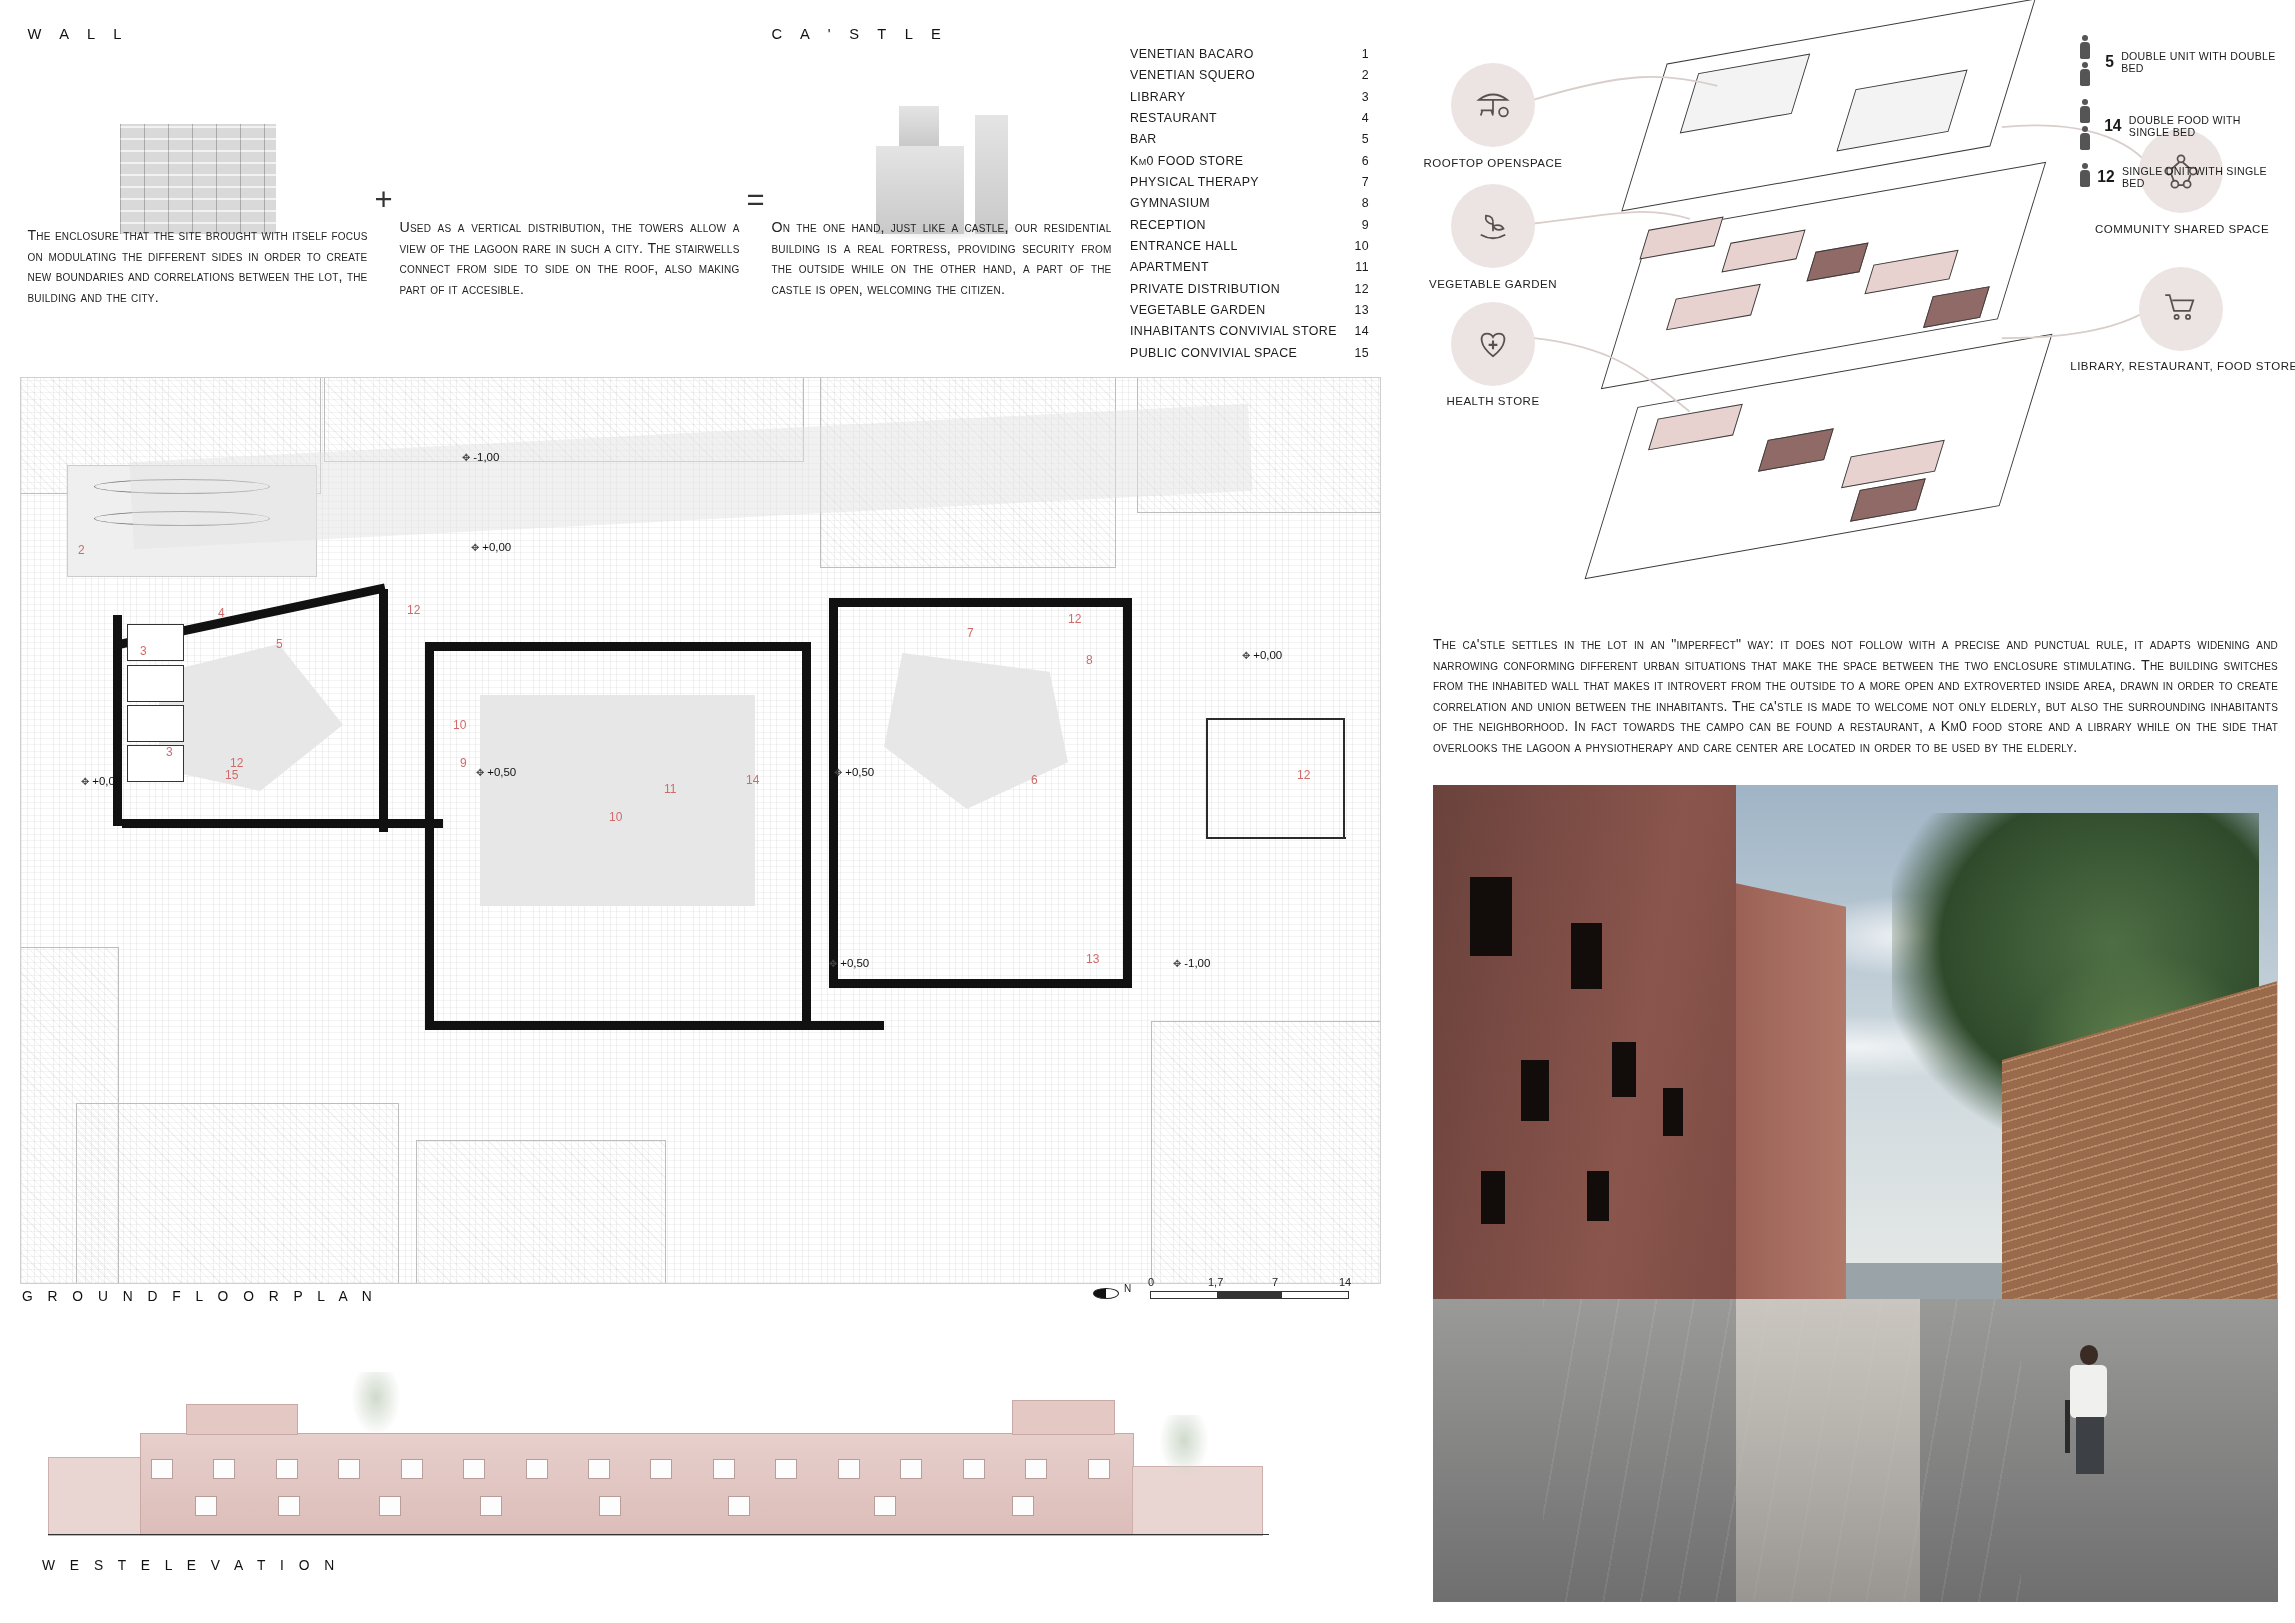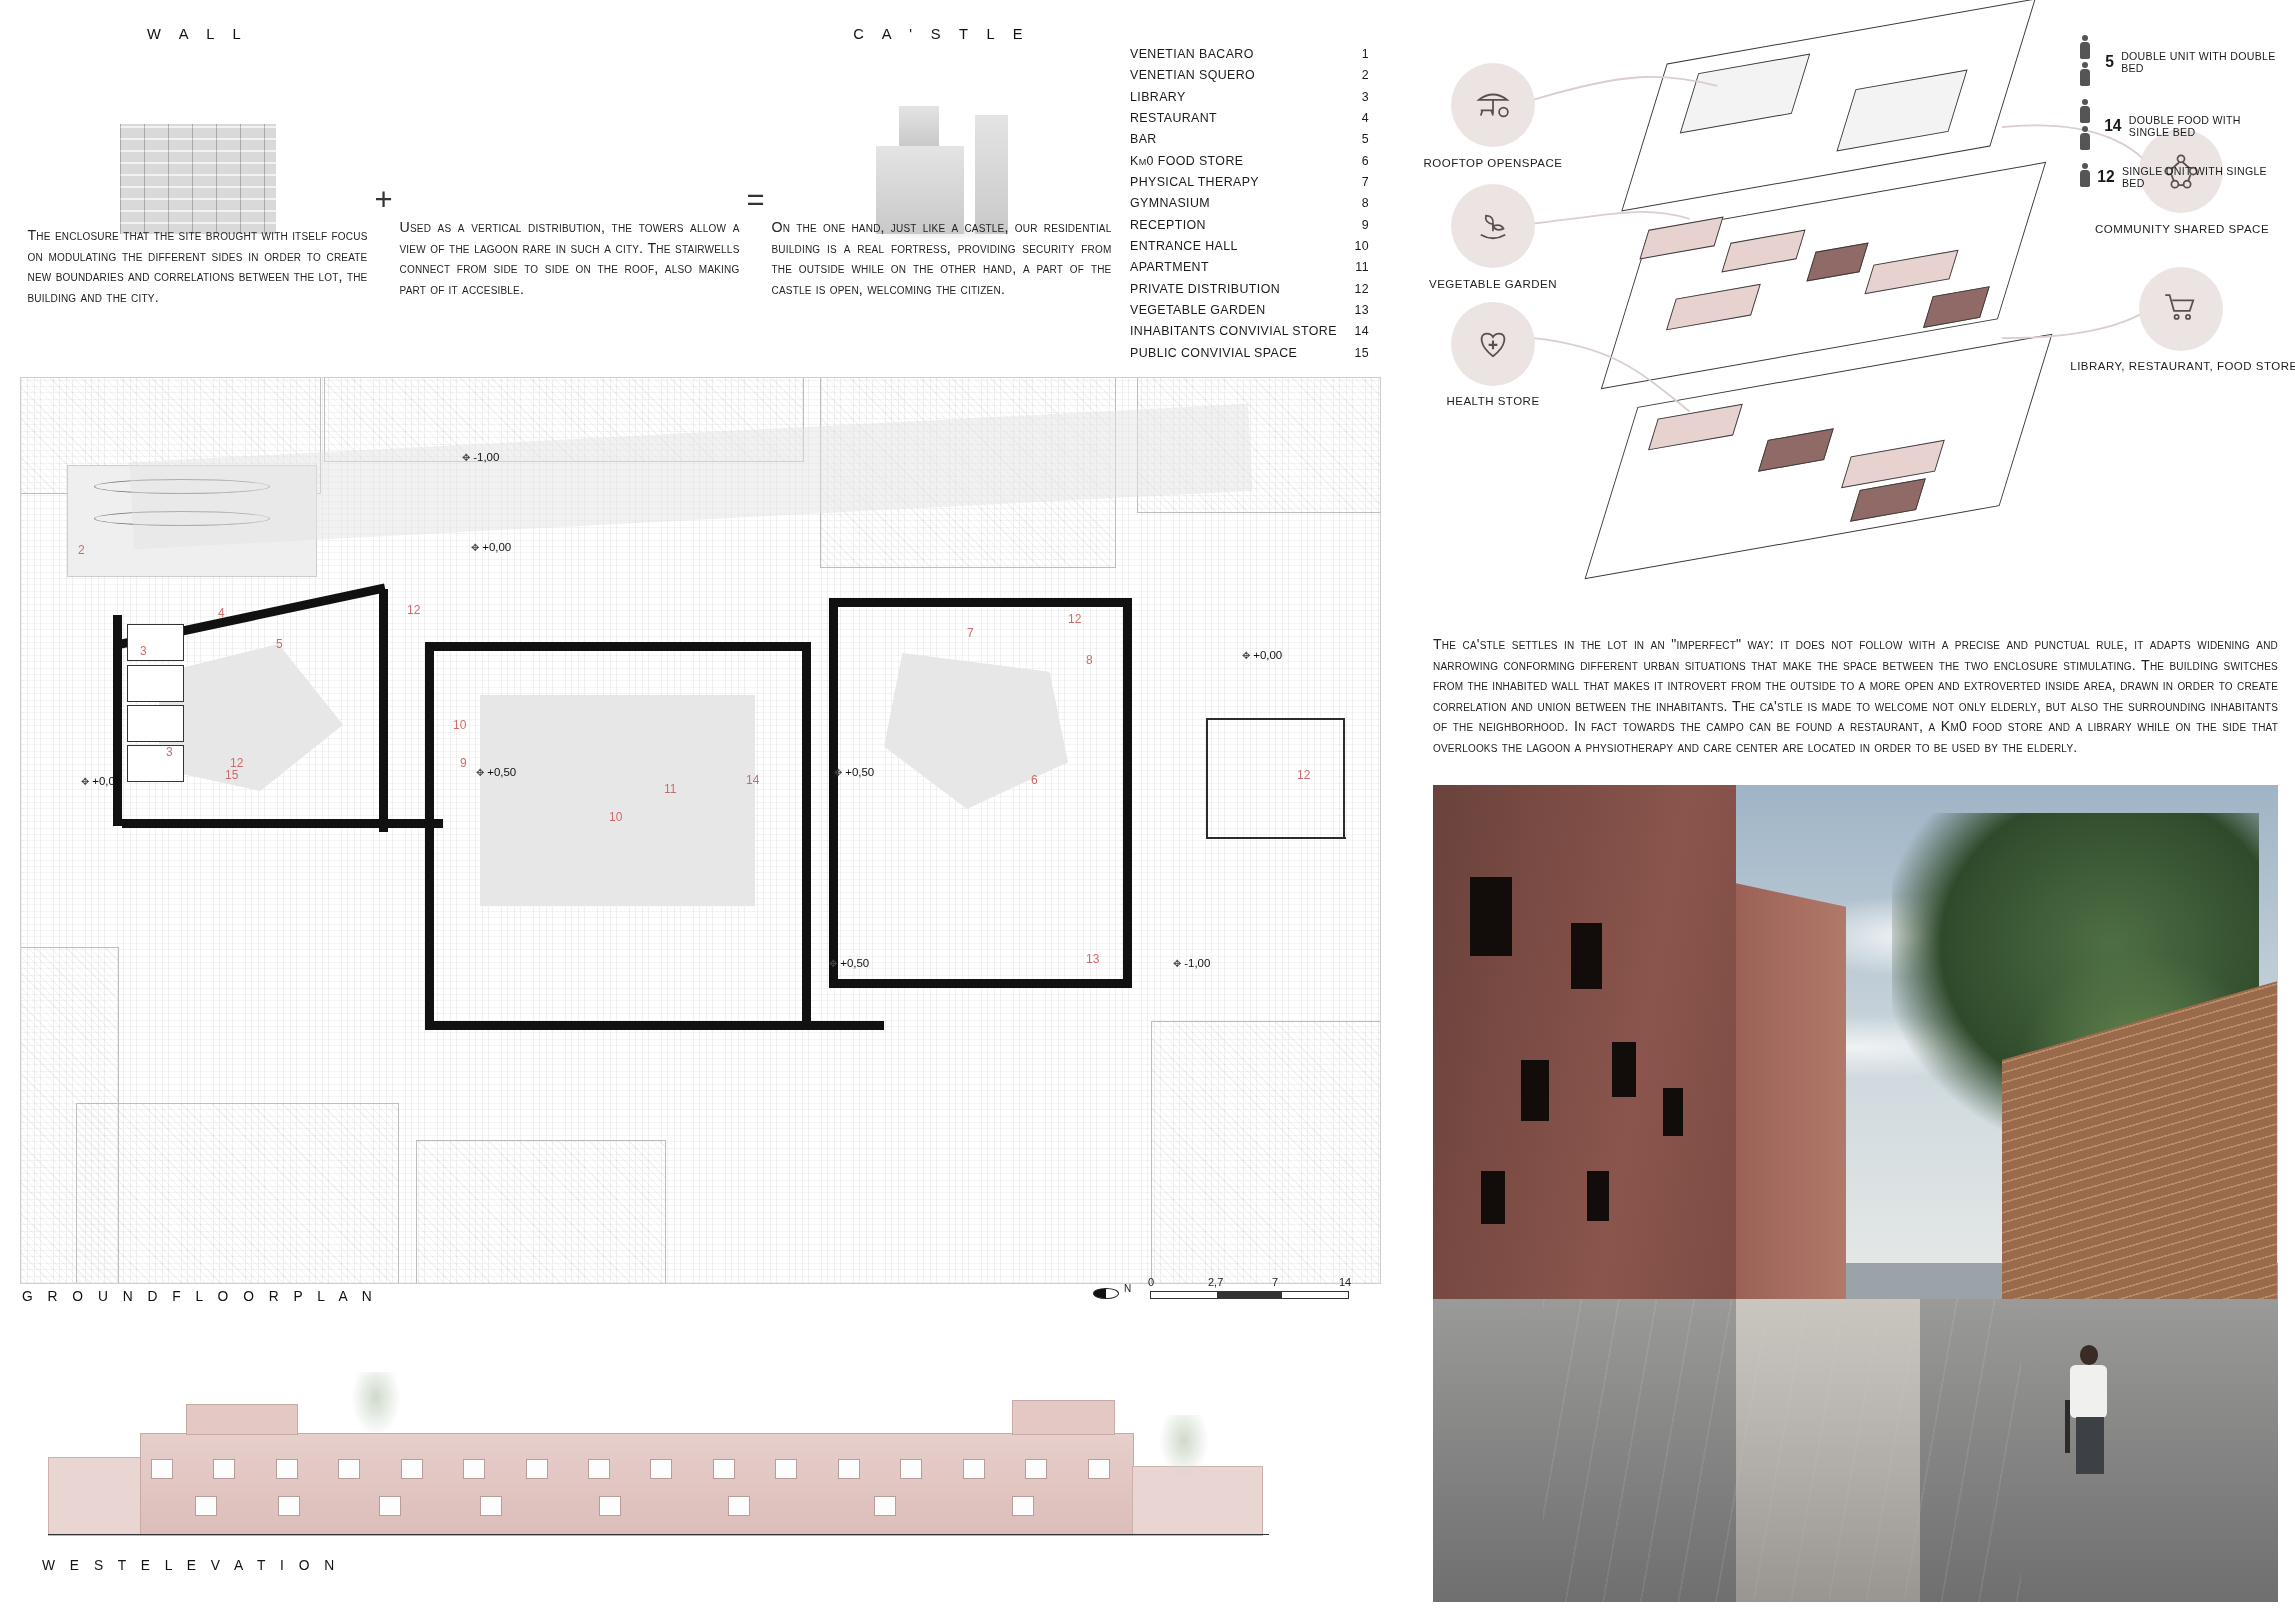--- a/index.html
+++ b/index.html
@@ -5,21 +5,21 @@
   html,body{margin:0;padding:0;background:#ffffff;}
   body{width:2296px;height:1624px;font-family:"Liberation Sans",sans-serif;color:#1a1a1a;overflow:hidden;}
   .board{position:relative;width:2296px;height:1624px;background:#fff;}
   .txt{font-size:14.2px;line-height:1.45;text-align:justify;font-variant:small-caps;letter-spacing:0.2px;color:#232323;}
 
   
   .left{position:absolute;left:0;top:0;width:1405px;height:1624px;}
   .concept{position:absolute;left:27.5px;top:26px;width:1084px;height:303px;}
   .cbox{position:absolute;top:0;width:340px;}
   .cbox.c1{left:0;} .cbox.c2{left:372px;} .cbox.c3{left:744px;}
-  .chead{text-align:center;font-size:14.7px;letter-spacing:7.3px;font-variant:small-caps;color:#111;}
+  .chead{text-align:left;font-size:14.7px;letter-spacing:7.3px;font-variant:small-caps;color:#111;}
   .cart{height:179px;display:flex;align-items:flex-end;justify-content:center;margin-top:13px;}
   .plus,.eq{position:absolute;top:156px;font-size:31px;color:#333;}
   .plus{left:347px;} .eq{left:719px;}
 
   
   .brick{width:156px;height:110px;background:
      repeating-linear-gradient(0deg,#d9d9d9 0 10px,#f2f2f2 10px 12px),
      repeating-linear-gradient(90deg,rgba(150,150,150,.55) 0 1.4px,transparent 1.4px 24px);
      background-blend-mode:multiply;border:0;filter:grayscale(1);}
   .towerimg{width:110px;height:161px;position:relative;}
@@ -265,21 +265,21 @@
       <div class="lev" style="left:1152px;top:579px;">-1,00</div>
     </div>
 
     <div class="plantitle">G R O U N D   F L O O R   P L A N</div>
 
     <div class="scalebar">
       <div class="northp"></div>
       <div class="t" style="left:31px;top:7.3px;font-size:10px;">N</div>
       <div class="bar"></div>
       <div class="t" style="left:55px;">0</div>
-      <div class="t" style="left:115px;">2,7</div>
+      <div class="t" style="left:115px;">1,7</div>
       <div class="t" style="left:179px;">7</div>
       <div class="t" style="left:246px;">14</div>
     </div>
 
     <div class="elev">
       <div class="elevimg">
         <div class="ebody4"></div>
         <div class="ebody"></div>
         <div class="ebody2"></div>
         <div class="ebody3"></div>

